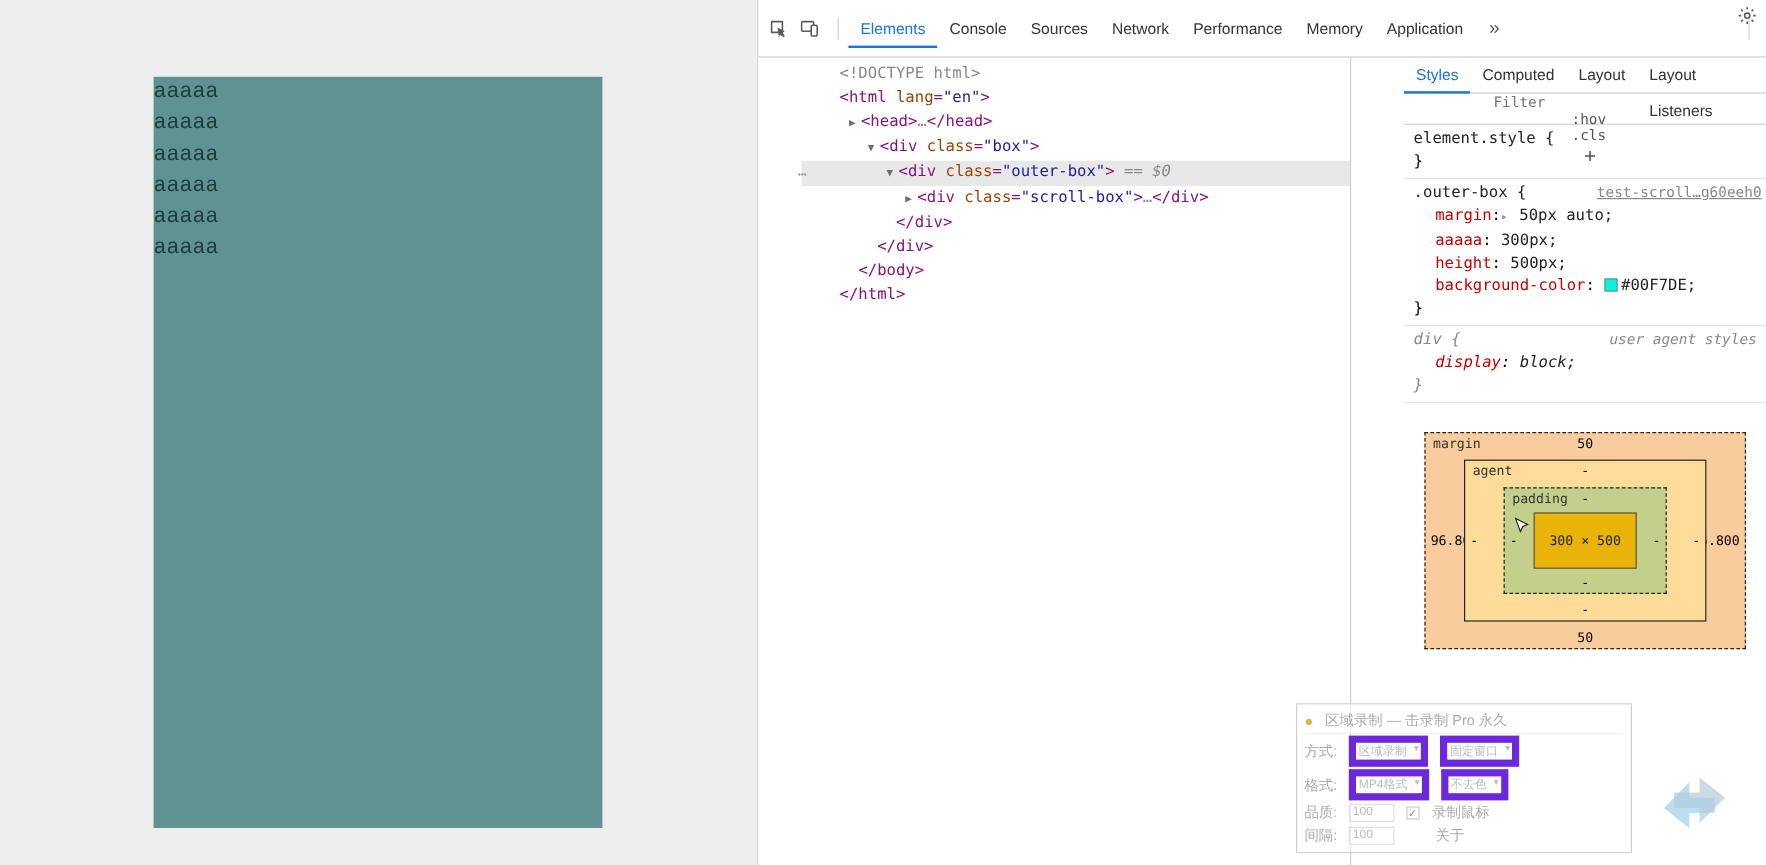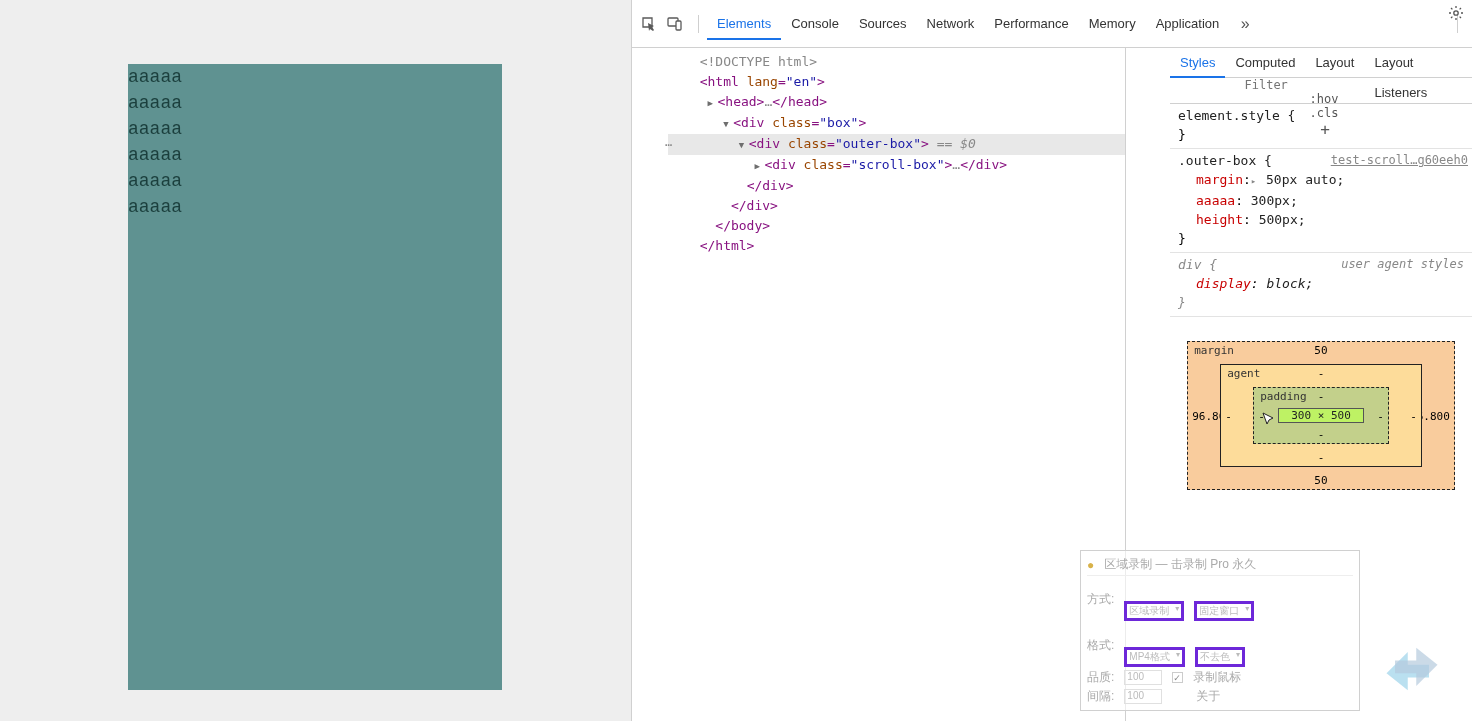--- a/index.html
+++ b/index.html
@@ -51,33 +51,33 @@
 .prop { padding-left: 18px; }
 .pn { color: #c80000; }
 .pv { color: #222; }
 .swatch { display: inline-block; width: 11px; height: 11px; border: 1px solid #888; vertical-align: middle; margin: 0 3px 2px 0; }
 .tri-small { color: #888; font-size: 9px; margin-right: 2px; }
 
 .boxmodel { padding: 24px 10px 10px 10px; display: flex; justify-content: center; }
 .bm-margin { background: #f9cc9d; border: 1px dashed #222; padding: 22px 32px; position: relative; font-family: Menlo, Consolas, monospace; font-size: 11px; }
 .bm-border { background: #fddc9a; border: 1px solid #222; padding: 22px 32px; position: relative; }
 .bm-padding { background: #c3d08b; border: 1px dashed #222; padding: 20px 24px; position: relative; }
-.bm-content { background: #bef264; border: 1px solid #555; padding: 0 12px; color: #222; position: relative; }
+.bm-content { background: #eab308; border: 1px solid #555; padding: 16px 12px; color: #222; position: relative; }
 .bm-label { position: absolute; left: 6px; top: 2px; color: #333; font-size: 11px; }
 .bm-val-top { position: absolute; top: 2px; left: 50%; transform: translateX(-50%); }
 .bm-val-bottom { position: absolute; bottom: 2px; left: 50%; transform: translateX(-50%); }
 .bm-val-left { position: absolute; left: 4px; top: 50%; transform: translateY(-50%); }
 .bm-val-right { position: absolute; right: 4px; top: 50%; transform: translateY(-50%); }
 .cursor-arrow { position: absolute; left: -18px; top: 2px; }
 
 .overlay-panel { position: absolute; right: 112px; bottom: 10px; width: 280px; background: rgba(255,255,255,0.6); border: 1px solid #d0d0d0; font-size: 12px; color: #aaa; padding: 4px 6px; font-family: "Microsoft YaHei", sans-serif; pointer-events: none; }
 .overlay-row { display: flex; gap: 10px; padding: 1px 0; align-items: center; }
 .overlay-row span { white-space: nowrap; }
 .fake-input { border: 1px solid #e0e0e0; width: 38px; height: 15px; display: inline-block; font-size: 10px; padding: 0 2px; color: #bbb; }
-.fake-select { border: 3px solid #6d28d9; padding: 0 12px 0 2px; font-size: 10px; color: #bbb; position: relative; margin-top: 24px; }
+.fake-select { border: 6px solid #6d28d9; padding: 0 12px 0 2px; font-size: 10px; color: #bbb; position: relative; }
 .fake-select::after { content: "▾"; position: absolute; right: 2px; top: 0; font-size: 8px; }
 .fake-check { width: 11px; height: 11px; border: 1px solid #ccc; display: inline-block; vertical-align: middle; }
 .fake-check.on::after { content: "✓"; font-size: 9px; color: #888; position: relative; top: -3px; }
 
 .overlay-logo { position: absolute; right: 16px; bottom: 18px; width: 88px; height: 68px; opacity: 0.35; pointer-events: none; }
 </style>
 </head>
 <body>
 
 <div class="page-preview">
@@ -158,20 +158,21 @@
           <div class="selector">element.style {</div>
           <div>}</div>
         </div>
 
         <div class="rule-block">
           <span class="rule-source">test-scroll…g60eeh0</span>
           <div class="selector">.outer-box {</div>
           <div class="prop"><span class="pn">margin</span>:<span class="tri-small">▸</span> <span class="pv">50px auto;</span></div>
           <div class="prop"><span class="pn">aaaaa</span>: <span class="pv">300px;</span></div>
           <div class="prop"><span class="pn">height</span>: <span class="pv">500px;</span></div>
+          <div class="prop"><span class="pn">background-color</span>: <span class="swatch" style="background:#00F7DE"></span><span class="pv">#00F7DE;</span></div>
           <div>}</div>
         </div>
 
         <div class="rule-block">
           <span class="ua-note">user agent styles</span>
           <div class="selector ua">div {</div>
           <div class="prop" style="font-style:italic"><span class="pn">display</span>: <span class="pv">block;</span></div>
           <div style="font-style:italic;color:#888">}</div>
         </div>
       </div>

